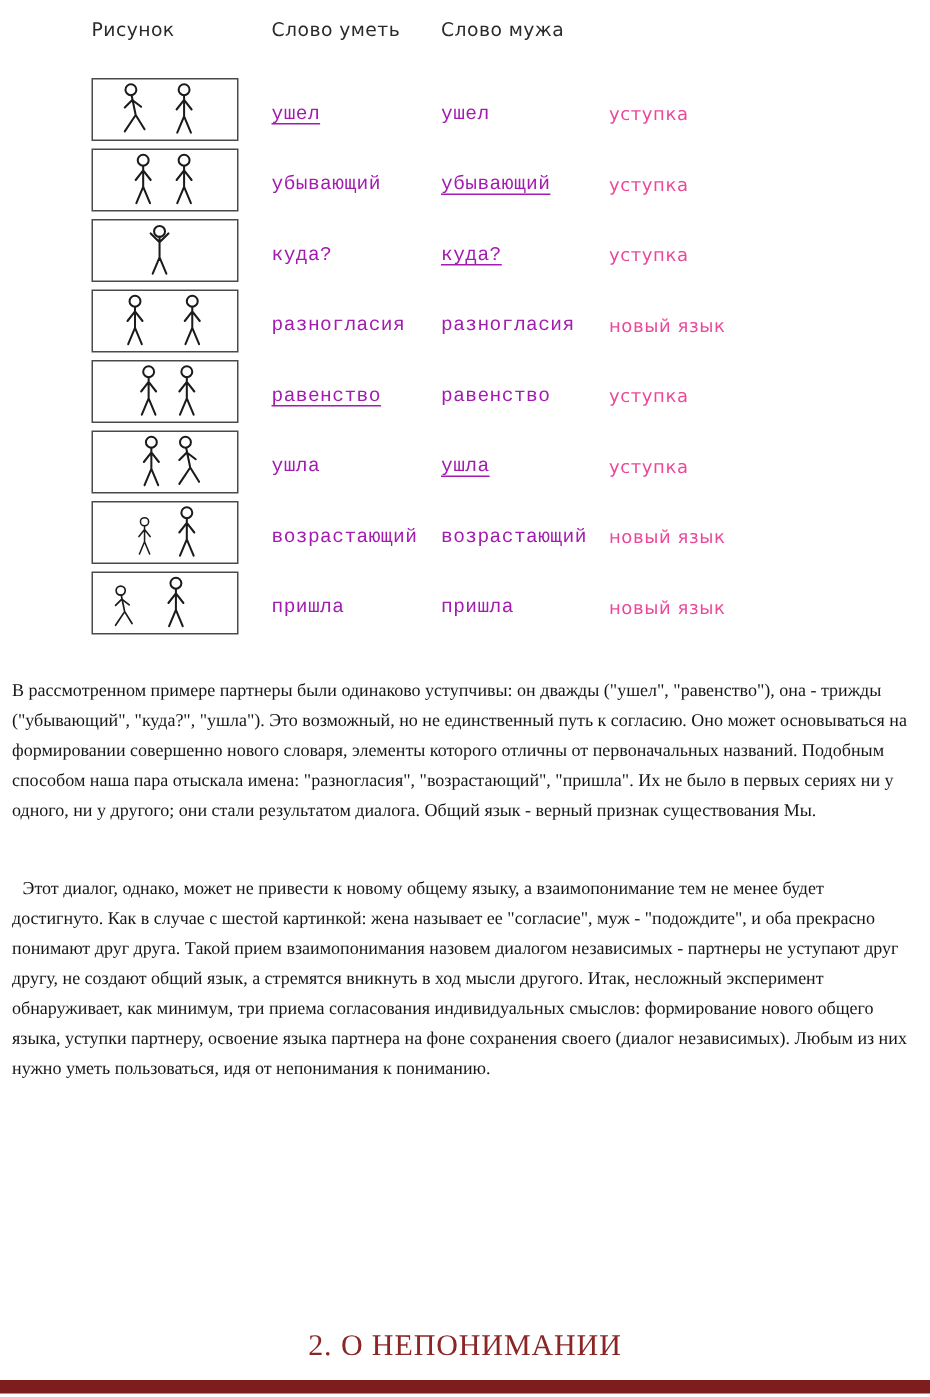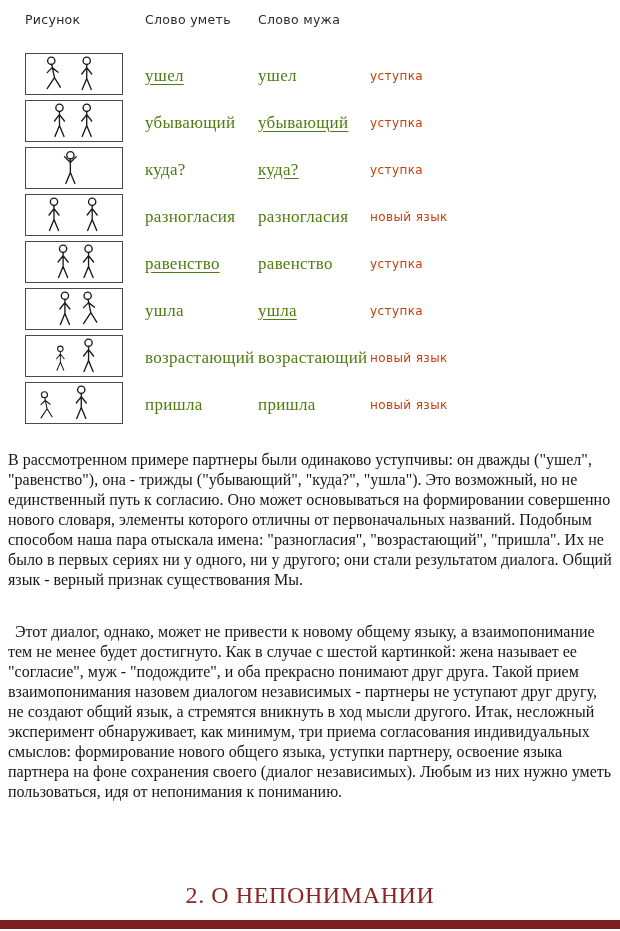--- a/index.html
+++ b/index.html
@@ -3,47 +3,47 @@
 <meta charset="utf-8">
 <style>
   html,body{margin:0;padding:0;}
   body{
     width:620px;height:931px;background:#ffffff;position:relative;overflow:hidden;
     font-family:"Liberation Serif", serif;color:#1c1c1c;
   }
   .page{width:620px;height:931px;position:relative;}
   
   .tbl{padding:10px 0 0 25px;}
-  .tr{display:grid;grid-template-columns:120px 113px 112px 160px;align-items:center;height:47px;}
+  .tr{display:grid;grid-template-columns:120px 113px 112px 160px;align-items:center;height:47px;margin-left:36px;}
   .thead{height:40px;align-items:start;padding-top:2px;}
   .th{
     font-family:"DejaVu Sans", sans-serif;font-size:12.5px;color:#2a2a2a;
     letter-spacing:.3px;line-height:1.25;
   }
   .th-tech{max-width:110px;}
   .td.word{
-    font-family:Liberation Serif, serif;font-size:17px;color:#4d7c0f;letter-spacing:.3px;
+    font-family:Liberation Mono, monospace;font-size:13px;color:#a21caf;letter-spacing:.3px;
   }
   .td.tech{
-    font-family:"DejaVu Sans", sans-serif;font-size:12px;color:#c2410c;letter-spacing:.4px;
+    font-family:"DejaVu Sans", sans-serif;font-size:12px;color:#ec4899;letter-spacing:.4px;
   }
   .u{text-decoration:underline;text-underline-offset:3px;}
   .picbox{
     display:inline-block;width:96px;height:40px;border:1px solid #4a4a4a;background:#fff;
   }
   .picbox svg{display:block;width:96px;height:40px;stroke:#1b1b1b;stroke-width:1.5;fill:none;stroke-linecap:round;}
   
   .para{
-    margin:22px 8px 0 8px;font-size:16px;line-height:20px;text-align:left;color:#151515;
+    margin:22px 8px 0 8px;font-size:12px;line-height:20px;text-align:left;color:#151515;
   }
   .p2{margin-top:32px;text-indent:7px;}
   
   .heading{
     position:absolute;left:0;right:0;bottom:22px;text-align:center;
-    font-family:"Liberation Serif", serif;font-size:24px;letter-spacing:.6px;
+    font-family:"Liberation Serif", serif;font-size:20px;letter-spacing:.6px;
     color:#8b2626;font-weight:500;
   }
   .redbar{
     position:absolute;left:0;right:0;bottom:2px;height:9px;background:#7d1d1d;
   }
   .defs{position:absolute;width:0;height:0;}
 </style>
 </head>
 <body>
 

